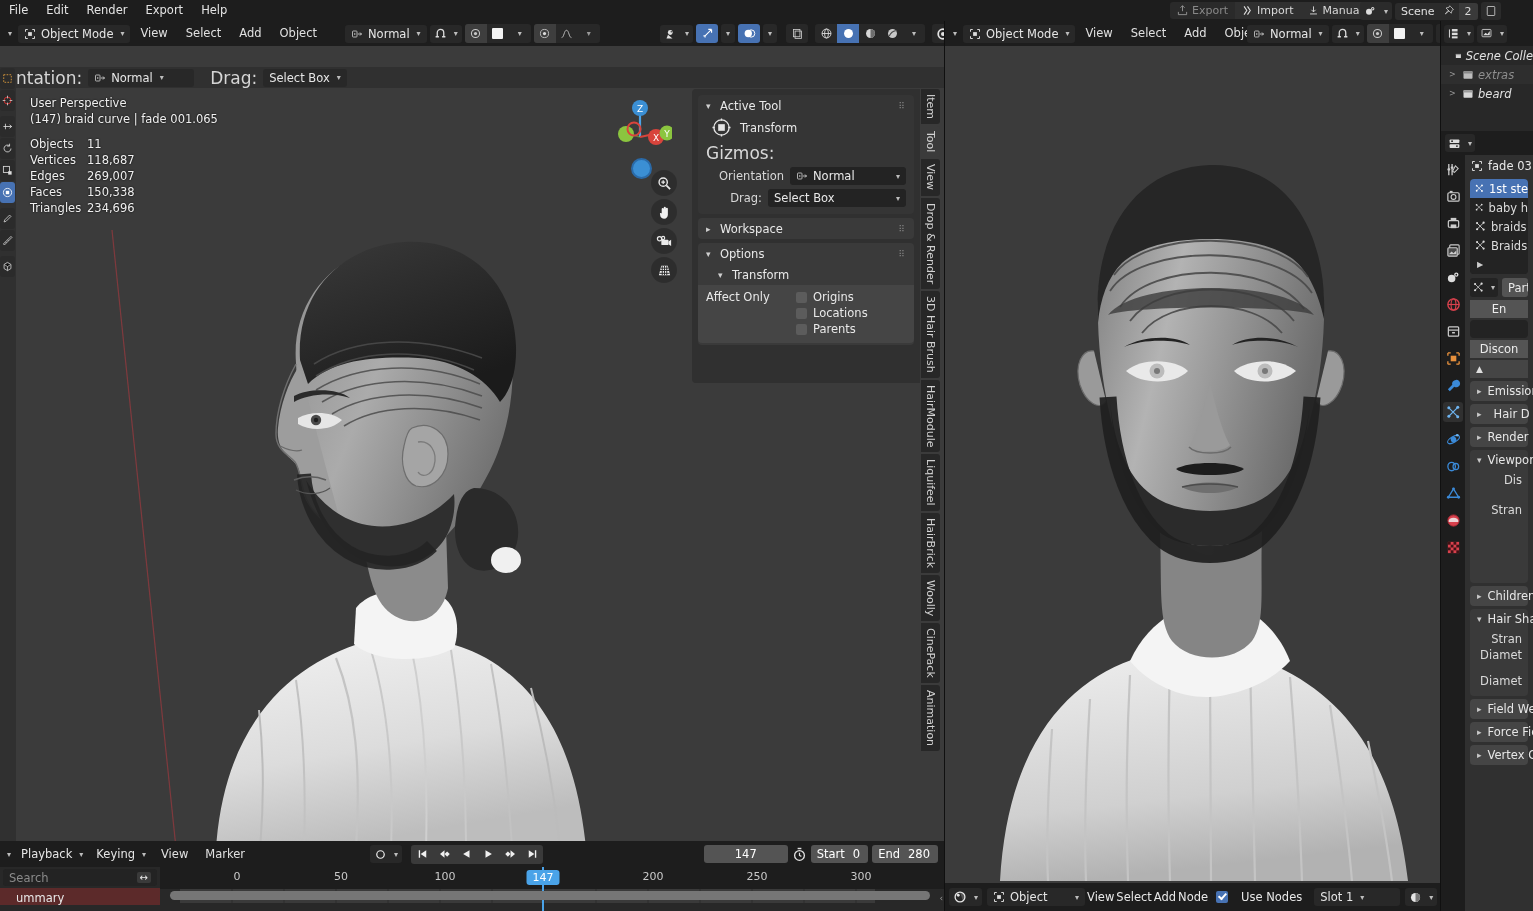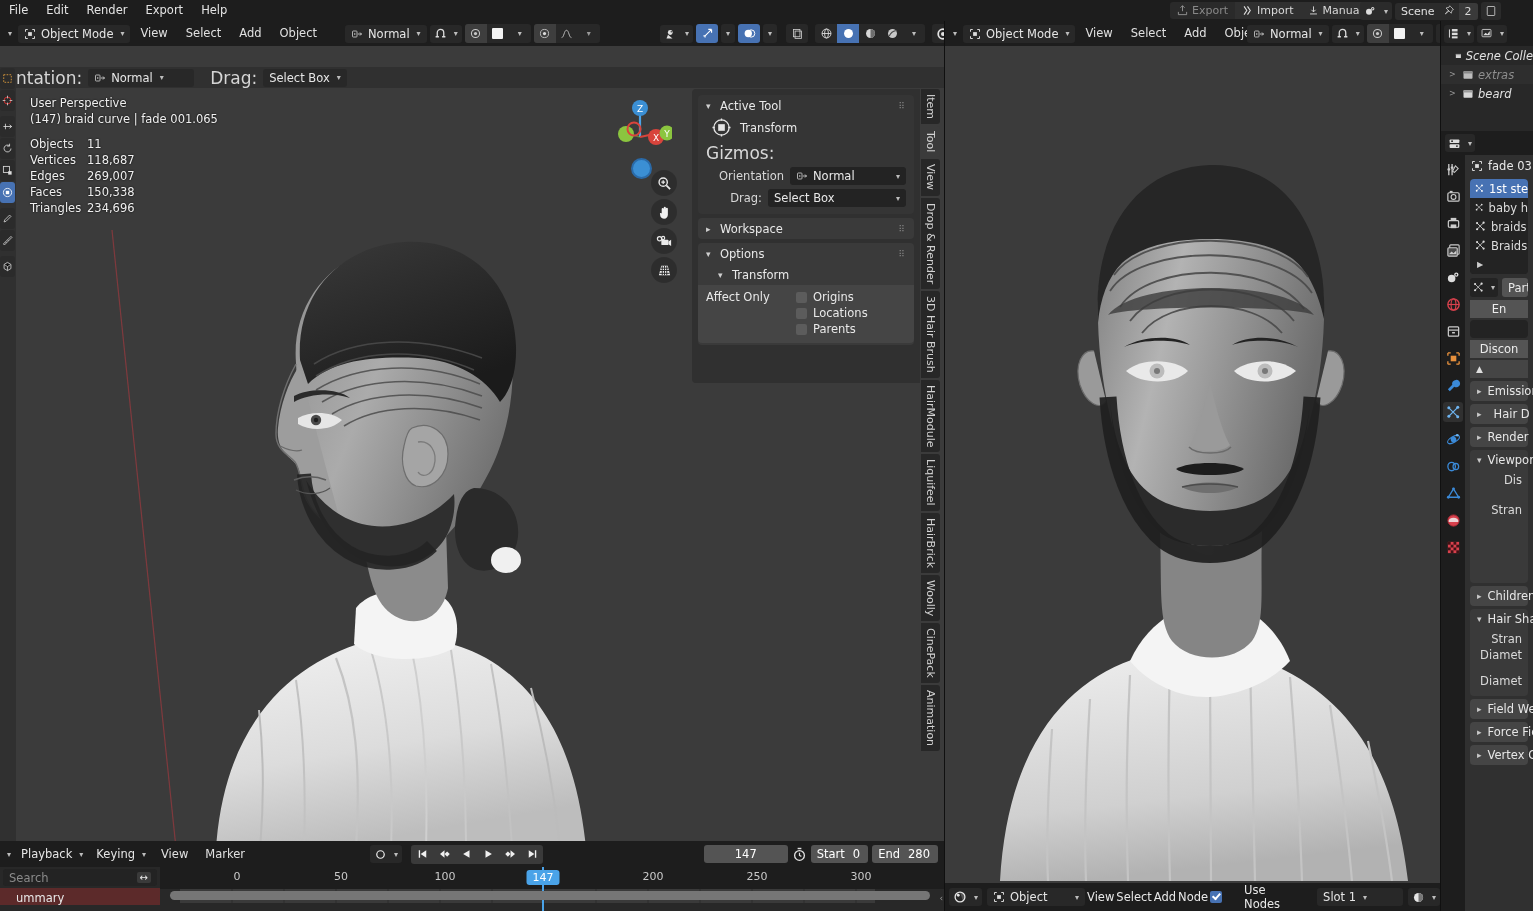--- a/index.html
+++ b/index.html
@@ -1212,21 +1212,21 @@
             <path d="M2 2h3M2 2v3M14 2h-3M14 2v3M2 14h3M2 14v-3M14 14h-3M14 14v-3" stroke="#ddd" stroke-width="1.3" fill="none"></path>
             <rect x="5.5" y="5.5" width="5" height="5" fill="#ddd"></rect>
           </svg>
         <span style="min-width:58px">Object</span>
         <span class="chev">▾</span>
       </div>
       <div class="mi" style="line-height:28px">View</div>
       <div class="mi" style="line-height:28px">Select</div>
       <div class="mi" style="line-height:28px">Add</div>
       <div class="mi" style="line-height:28px">Node</div>
-      <div class="row" style="gap:22px;">
+      <div class="row" style="gap:13px;margin-left:6px">
         <span class="chk"></span>
         <span>Use Nodes</span>
       </div>
       <div class="ddl" style="margin-left:10px;width:74px">
         <span>Slot 1</span>
         <span class="chev">▾</span>
       </div>
       <div class="ddl" style="padding:0 4px;margin-left:3px">
         <svg width="13" height="13" viewBox="0 0 16 16">
             <circle cx="8" cy="8" r="5.6" fill="#e6e6e6"></circle>

